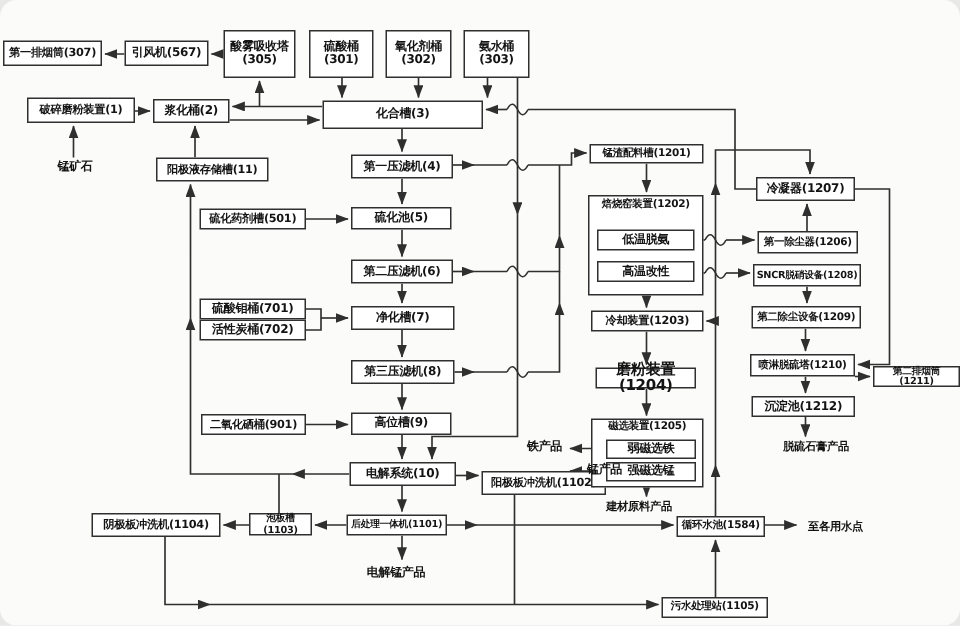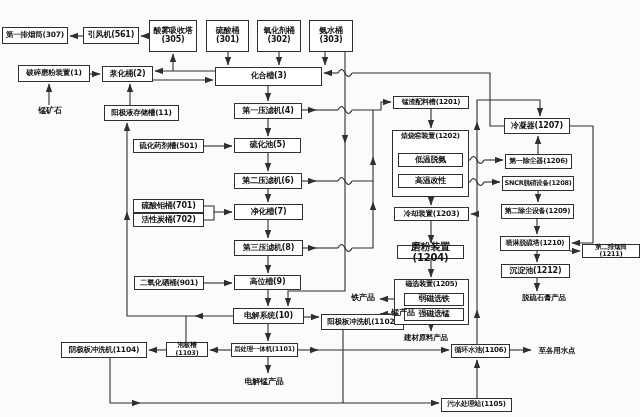--- a/index.html
+++ b/index.html
@@ -1,19 +1,20 @@
 <!DOCTYPE html>
 <html><head>
 <meta charset="utf-8">
 <style>
   html,body{margin:0;padding:0;background:#e8e8e6;}
   #stage{
     position:relative;width:640px;height:417px;margin:0 auto;
     background:#fbfbf9;overflow:hidden;
     font-family:"DejaVu Sans",sans-serif;
+    border-radius:11px;
   }
   .node{
     position:absolute;box-sizing:border-box;color:#141414;
     display:flex;align-items:center;justify-content:center;
     text-align:center;font-size:8px;line-height:1.12;font-weight:600;
     letter-spacing:-0.2px;
   }
   .box{border:1px solid #2f2f2f;background:#ffffff;padding:0 1px;}
   .plain{background:transparent;}
   .glabel{background:transparent;align-items:flex-start;}
@@ -129,21 +130,21 @@
       <path class="ln" d="M338,73 q3.5,-7 7,0 q3.5,7 7,0"></path>
       <path class="ln" d="M338,110 q3.5,-7 7,0 q3.5,7 7,0"></path>
       <path class="ln" d="M338,181 q3.5,-7 7,0 q3.5,7 7,0"></path>
       <path class="ln" d="M338,248 q3.5,-7 7,0 q3.5,7 7,0"></path>
       <path class="ln" d="M470,160 q3.5,-7 7,0 q3.5,7 7,0"></path>
       <path class="ln" d="M470,182 q3.5,-7 7,0 q3.5,7 7,0"></path>
     </g>
   </svg>
 
 <div class="node box" style="left: 2px; top: 27px; width: 66px; height: 17px; font-size: 7.5px;">第一排烟筒(307)</div>
-    <div class="node box" style="left: 83px; top: 27px; width: 56px; height: 17px;">引风机(561)</div>
+    <div class="node box" style="left: 83px; top: 27px; width: 56px; height: 17px;">引风机(567)</div>
     <div class="node box" style="left: 149px; top: 20px; width: 48px; height: 32px;">酸雾吸收塔(305)</div>
     <div class="node box" style="left: 206px; top: 20px; width: 43px; height: 32px;">硫酸桶(301)</div>
     <div class="node box" style="left: 257px; top: 20px; width: 44px; height: 32px;">氧化剂桶(302)</div>
     <div class="node box" style="left: 309px; top: 20px; width: 44px; height: 32px;">氨水桶(303)</div>
     <div class="node box" style="left: 18px; top: 65px; width: 72px; height: 17px; font-size: 7.5px;">破碎磨粉装置(1)</div>
     <div class="node box" style="left: 102px; top: 66px; width: 51px; height: 16px;">浆化桶(2)</div>
     <div class="node box" style="left: 215px; top: 67px; width: 107px; height: 19px;">化合槽(3)</div>
     <div class="node plain" style="left: 32px; top: 105px; width: 36px; height: 12px;">锰矿石</div>
     <div class="node box" style="left: 104px; top: 105px; width: 75px; height: 16px; font-size: 7.5px;">阳极液存储槽(11)</div>
     <div class="node box" style="left: 234px; top: 103px; width: 68px; height: 16px;">第一压滤机(4)</div>
@@ -177,16 +178,16 @@
     <div class="node plain" style="left: 348px; top: 308px; width: 30px; height: 11px; margin-left: 40px;">锰产品</div>
     <div class="node plain" style="left: 398px; top: 333px; width: 56px; height: 11px; font-size: 7.5px;">建材原料产品</div>
     <div class="node box" style="left: 504px; top: 118px; width: 66px; height: 16px;">冷凝器(1207)</div>
     <div class="node box" style="left: 505px; top: 154px; width: 67px; height: 15px; font-size: 7px;">第一除尘器(1206)</div>
     <div class="node box" style="left: 502px; top: 176px; width: 72px; height: 15px; font-size: 6.5px;">SNCR脱硝设备(1208)</div>
     <div class="node box" style="left: 501px; top: 204px; width: 73px; height: 15px; font-size: 7px;">第二除尘设备(1209)</div>
     <div class="node box" style="left: 500px; top: 236px; width: 70px; height: 15px; font-size: 7px;">喷淋脱硫塔(1210)</div>
     <div class="node box" style="left: 582px; top: 244px; width: 58px; height: 14px; font-size: 6.5px;">第二排烟筒(1211)</div>
     <div class="node box" style="left: 501px; top: 264px; width: 69px; height: 14px;">沉淀池(1212)</div>
     <div class="node plain" style="left: 516px; top: 293px; width: 56px; height: 11px; font-size: 7.5px;">脱硫石膏产品</div>
-    <div class="node box" style="left: 451px; top: 344px; width: 59px; height: 14px; font-size: 7px;">循环水池(1106)</div>
+    <div class="node box" style="left: 451px; top: 344px; width: 59px; height: 14px; font-size: 7px;">循环水池(1584)</div>
     <div class="node plain" style="left: 533px; top: 346px; width: 48px; height: 11px; font-size: 7.5px;">至各用水点</div>
     <div class="node box" style="left: 441px; top: 398px; width: 71px; height: 14px; font-size: 7px;">污水处理站(1105)</div>
   </div>
 
 </body></html>

